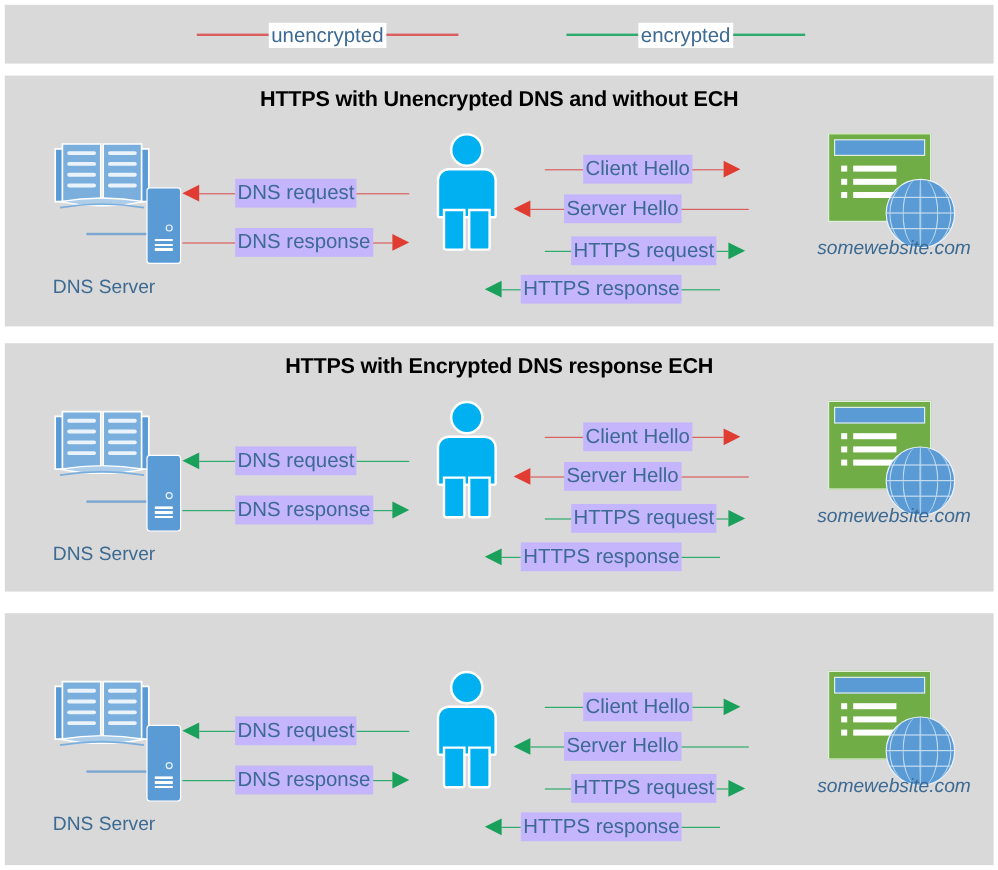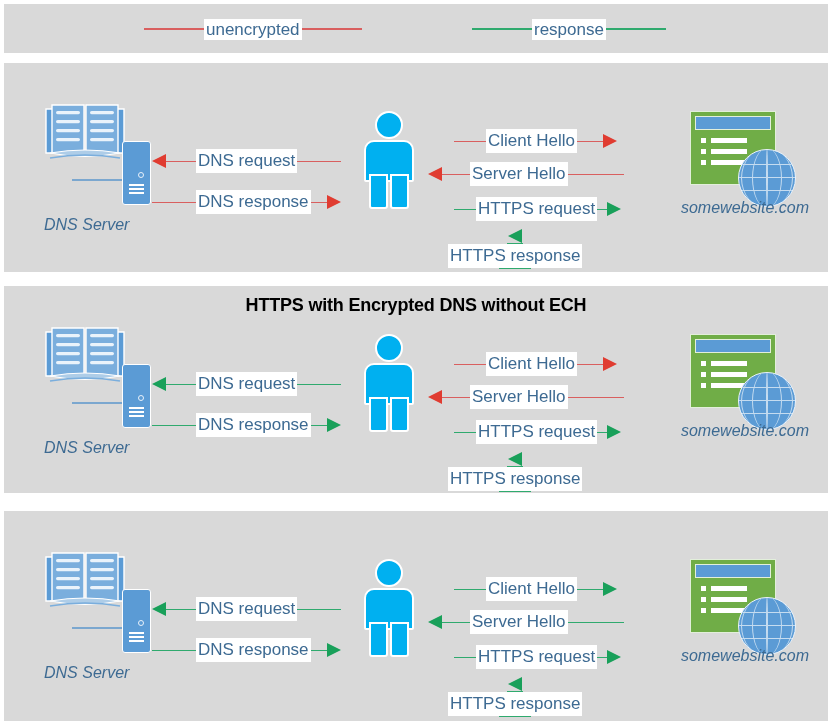--- a/index.html
+++ b/index.html
@@ -33,21 +33,21 @@
   .panel-three  { top: 511px; height: 210px; }
 
   
   .legend-item {
     position: absolute;
     top: 14px;
     display: flex;
     align-items: center;
     height: 22px;
   }
-  .legend-unenc { left: 140px; }
+  .legend-unenc { left: 160px; }
   .legend-enc   { left: 468px; }
   .legend-line {
     width: 60px;
     height: 0;
     border-top: 2px solid #d95f5f;
   }
   .legend-line.green { border-top-color: #2faa6e; }
   .legend-text {
     background: #ffffff;
     color: #3d6a92;
@@ -67,24 +67,23 @@
     font-size: 18px;
     font-weight: bold;
     color: #000000;
     letter-spacing: -0.2px;
   }
 
   
   .dns-group {
     position: absolute;
     left: 26px;
-    top: 40px;
+    top: 55px;
     width: 140px;
     height: 145px;
-    font-style: italic;
   }
   .book {
     position: absolute;
     left: 12px;
     top: 0;
     width: 86px;
     height: 62px;
   }
   .server-tower {
     position: absolute;
@@ -270,21 +269,21 @@
     align-items: center;
     height: 24px;
   }
   .flow-line {
     height: 0;
     border-top: 1.5px solid #d95f5f;
     flex: 0 0 auto;
   }
   .flow.green .flow-line { border-top-color: #2faa6e; }
   .flow-label {
-    background: #ffffff;
+    background: #c4b5fd;
     color: #3d6a92;
     font-size: 17px;
     line-height: 24px;
     padding: 0 2px;
     white-space: nowrap;
     flex: 0 0 auto;
   }
   .arrow-head {
     width: 0; height: 0;
     flex: 0 0 auto;
@@ -302,41 +301,42 @@
   .flow.green .arrow-head.right { border-left-color: #19a05a; }
   .flow.green .arrow-head.left  { border-right-color: #19a05a; }
 
   
   .flow-dns-req  { left: 148px; top: 86px;  }
   .flow-dns-resp { left: 148px; top: 127px; }
   
   .flow-ch  { left: 450px; top: 66px;  }
   .flow-sh  { left: 424px; top: 99px;  }
   .flow-hq  { left: 450px; top: 134px; }
-  .flow-hr  { left: 444px; top: 166px; flex-direction: column; }
+  .flow-hr  { left: 400px; top: 166px; }
 </style>
 </head>
 <body>
 
 <div class="page">
 
   <div class="panel panel-legend">
     <div class="legend-item legend-unenc">
       <span class="legend-line"></span>
       <span class="legend-text">unencrypted</span>
       <span class="legend-line"></span>
     </div>
     <div class="legend-item legend-enc">
       <span class="legend-line green"></span>
-      <span class="legend-text">response</span>
+      <span class="legend-text">encrypted</span>
       <span class="legend-line green"></span>
     </div>
   </div>
 
   <div class="panel panel-one">
+    <div class="panel-title">HTTPS with Unencrypted DNS and without ECH</div>
 
     <div class="dns-group">
       <svg class="book" viewBox="0 0 86 62">
         <path d="M4 6 h10 v44 h-10 z" fill="#5b9bd5" stroke="#ffffff" stroke-width="1.4"></path>
         <path d="M72 6 h10 v44 h-10 z" fill="#5b9bd5" stroke="#ffffff" stroke-width="1.4"></path>
         <path d="M10 2 H42 V50 H10 Z" fill="#7aaedd" stroke="#ffffff" stroke-width="1.4"></path>
         <path d="M44 2 H76 V50 H44 Z" fill="#7aaedd" stroke="#ffffff" stroke-width="1.4"></path>
         <g fill="#eaf3fb">
           <rect x="14" y="8" width="24" height="3.2" rx="1.6"></rect>
           <rect x="14" y="17" width="24" height="3.2" rx="1.6"></rect>
@@ -427,21 +427,21 @@
     </div>
     <div class="flow flow-hr green">
       <span class="arrow-head left"></span>
       <span class="flow-line" style="width:16px;"></span>
       <span class="flow-label">HTTPS response</span>
       <span class="flow-line" style="width:32px;"></span>
     </div>
   </div>
 
   <div class="panel panel-two">
-    <div class="panel-title">HTTPS with Encrypted DNS without ECH</div>
+    <div class="panel-title">HTTPS with Encrypted DNS response ECH</div>
 
     <div class="dns-group">
       <svg class="book" viewBox="0 0 86 62">
         <path d="M4 6 h10 v44 h-10 z" fill="#5b9bd5" stroke="#ffffff" stroke-width="1.4"></path>
         <path d="M72 6 h10 v44 h-10 z" fill="#5b9bd5" stroke="#ffffff" stroke-width="1.4"></path>
         <path d="M10 2 H42 V50 H10 Z" fill="#7aaedd" stroke="#ffffff" stroke-width="1.4"></path>
         <path d="M44 2 H76 V50 H44 Z" fill="#7aaedd" stroke="#ffffff" stroke-width="1.4"></path>
         <g fill="#eaf3fb">
           <rect x="14" y="8" width="24" height="3.2" rx="1.6"></rect>
           <rect x="14" y="17" width="24" height="3.2" rx="1.6"></rect>

